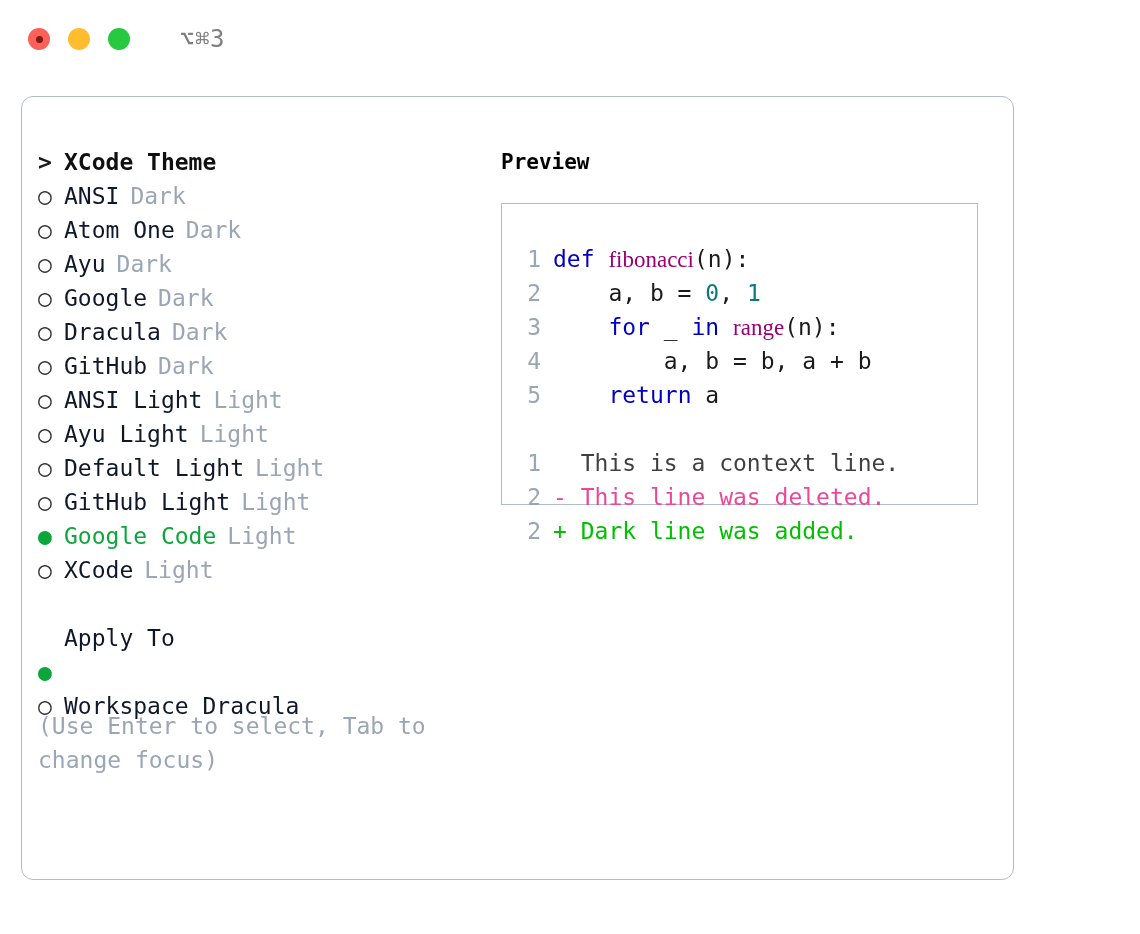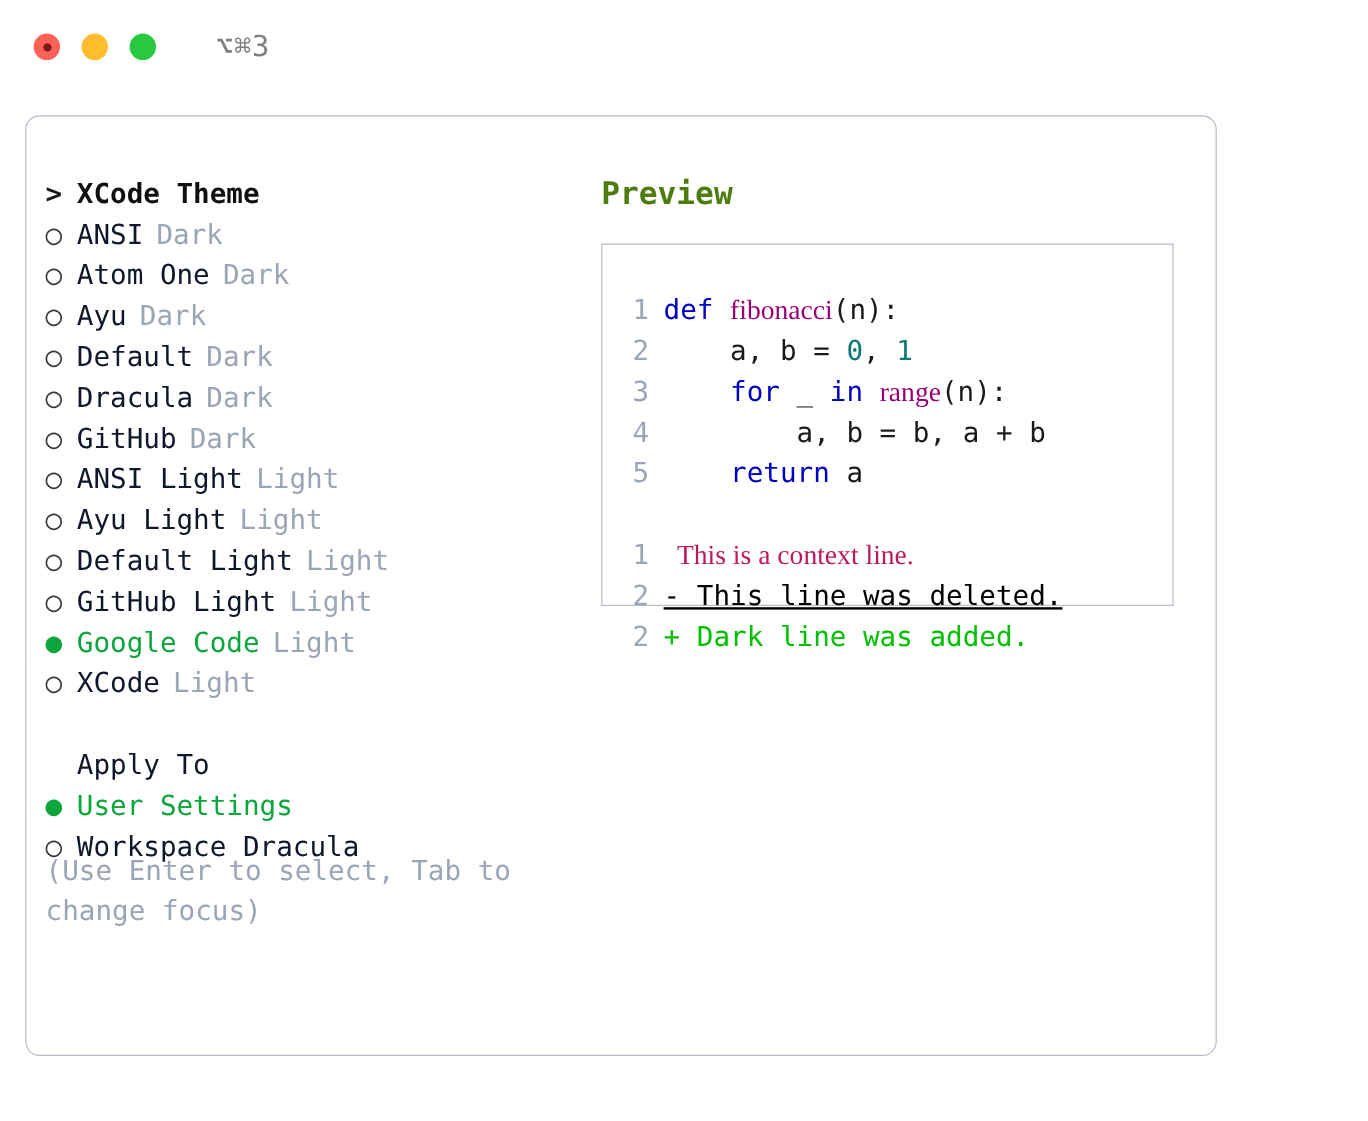--- a/index.html
+++ b/index.html
@@ -123,23 +123,23 @@
   }
 
   
   .right-col {
     position: absolute;
     left: 479px;
     top: 48px;
     width: 490px;
   }
   .preview-title {
-    font-size: 26px;
+    font-size: 21px;
     font-weight: bold;
-    color: #4d7c0f;
+    color: #000000;
     line-height: 34px;
     height: 34px;
   }
   .preview-box {
     position: absolute;
     left: 0;
     top: 58px;
     width: 477px;
     height: 302px;
     border: 1.6px solid #b2bcc9;
@@ -170,22 +170,22 @@
   }
   .code-text { white-space: pre; }
 
   
   .tok-kw   { color: #0000c0; }
   .tok-fn   { color: #990073; font-family: Liberation Serif, serif; }
   .tok-num  { color: #0b7a75; }
   .tok-pl   { color: #1a1a1a; }
 
   .diff-gap { height: 34px; }
-  .diff-ctx .code-text { color: #be185d; font-family: Liberation Serif, serif; }
-  .diff-del .code-text { color: #000000; text-decoration: underline; }
+  .diff-ctx .code-text { color: #404040; }
+  .diff-del .code-text { color: #ec4899; }
   .diff-add .code-text { color: #00c000; }
 </style>
 </head>
 <body>
 
 <div class="window">
 
   <div class="titlebar">
     <div class="dots">
       <span class="dot red"></span>
@@ -218,21 +218,21 @@
         </div>
 
         <div class="row">
           <span class="marker hollow">○</span>
           <span class="row-label">Ayu</span>
           <span class="row-tag">Dark</span>
         </div>
 
         <div class="row">
           <span class="marker hollow">○</span>
-          <span class="row-label">Default</span>
+          <span class="row-label">Google</span>
           <span class="row-tag">Dark</span>
         </div>
 
         <div class="row">
           <span class="marker hollow">○</span>
           <span class="row-label">Dracula</span>
           <span class="row-tag">Dark</span>
         </div>
 
         <div class="row">
@@ -279,21 +279,20 @@
 
         <div class="spacer-row"></div>
 
         <div class="row">
           <span class="marker blank">○</span>
           <span class="row-label">Apply To</span>
         </div>
 
         <div class="row selected">
           <span class="marker filled">●</span>
-          <span class="row-label">User Settings</span>
         </div>
 
         <div class="row">
           <span class="marker hollow">○</span>
           <span class="row-label">Workspace Dracula</span>
         </div>
       </div>
 
       <div class="hint">(Use Enter to select, Tab to change focus)</div>
 

